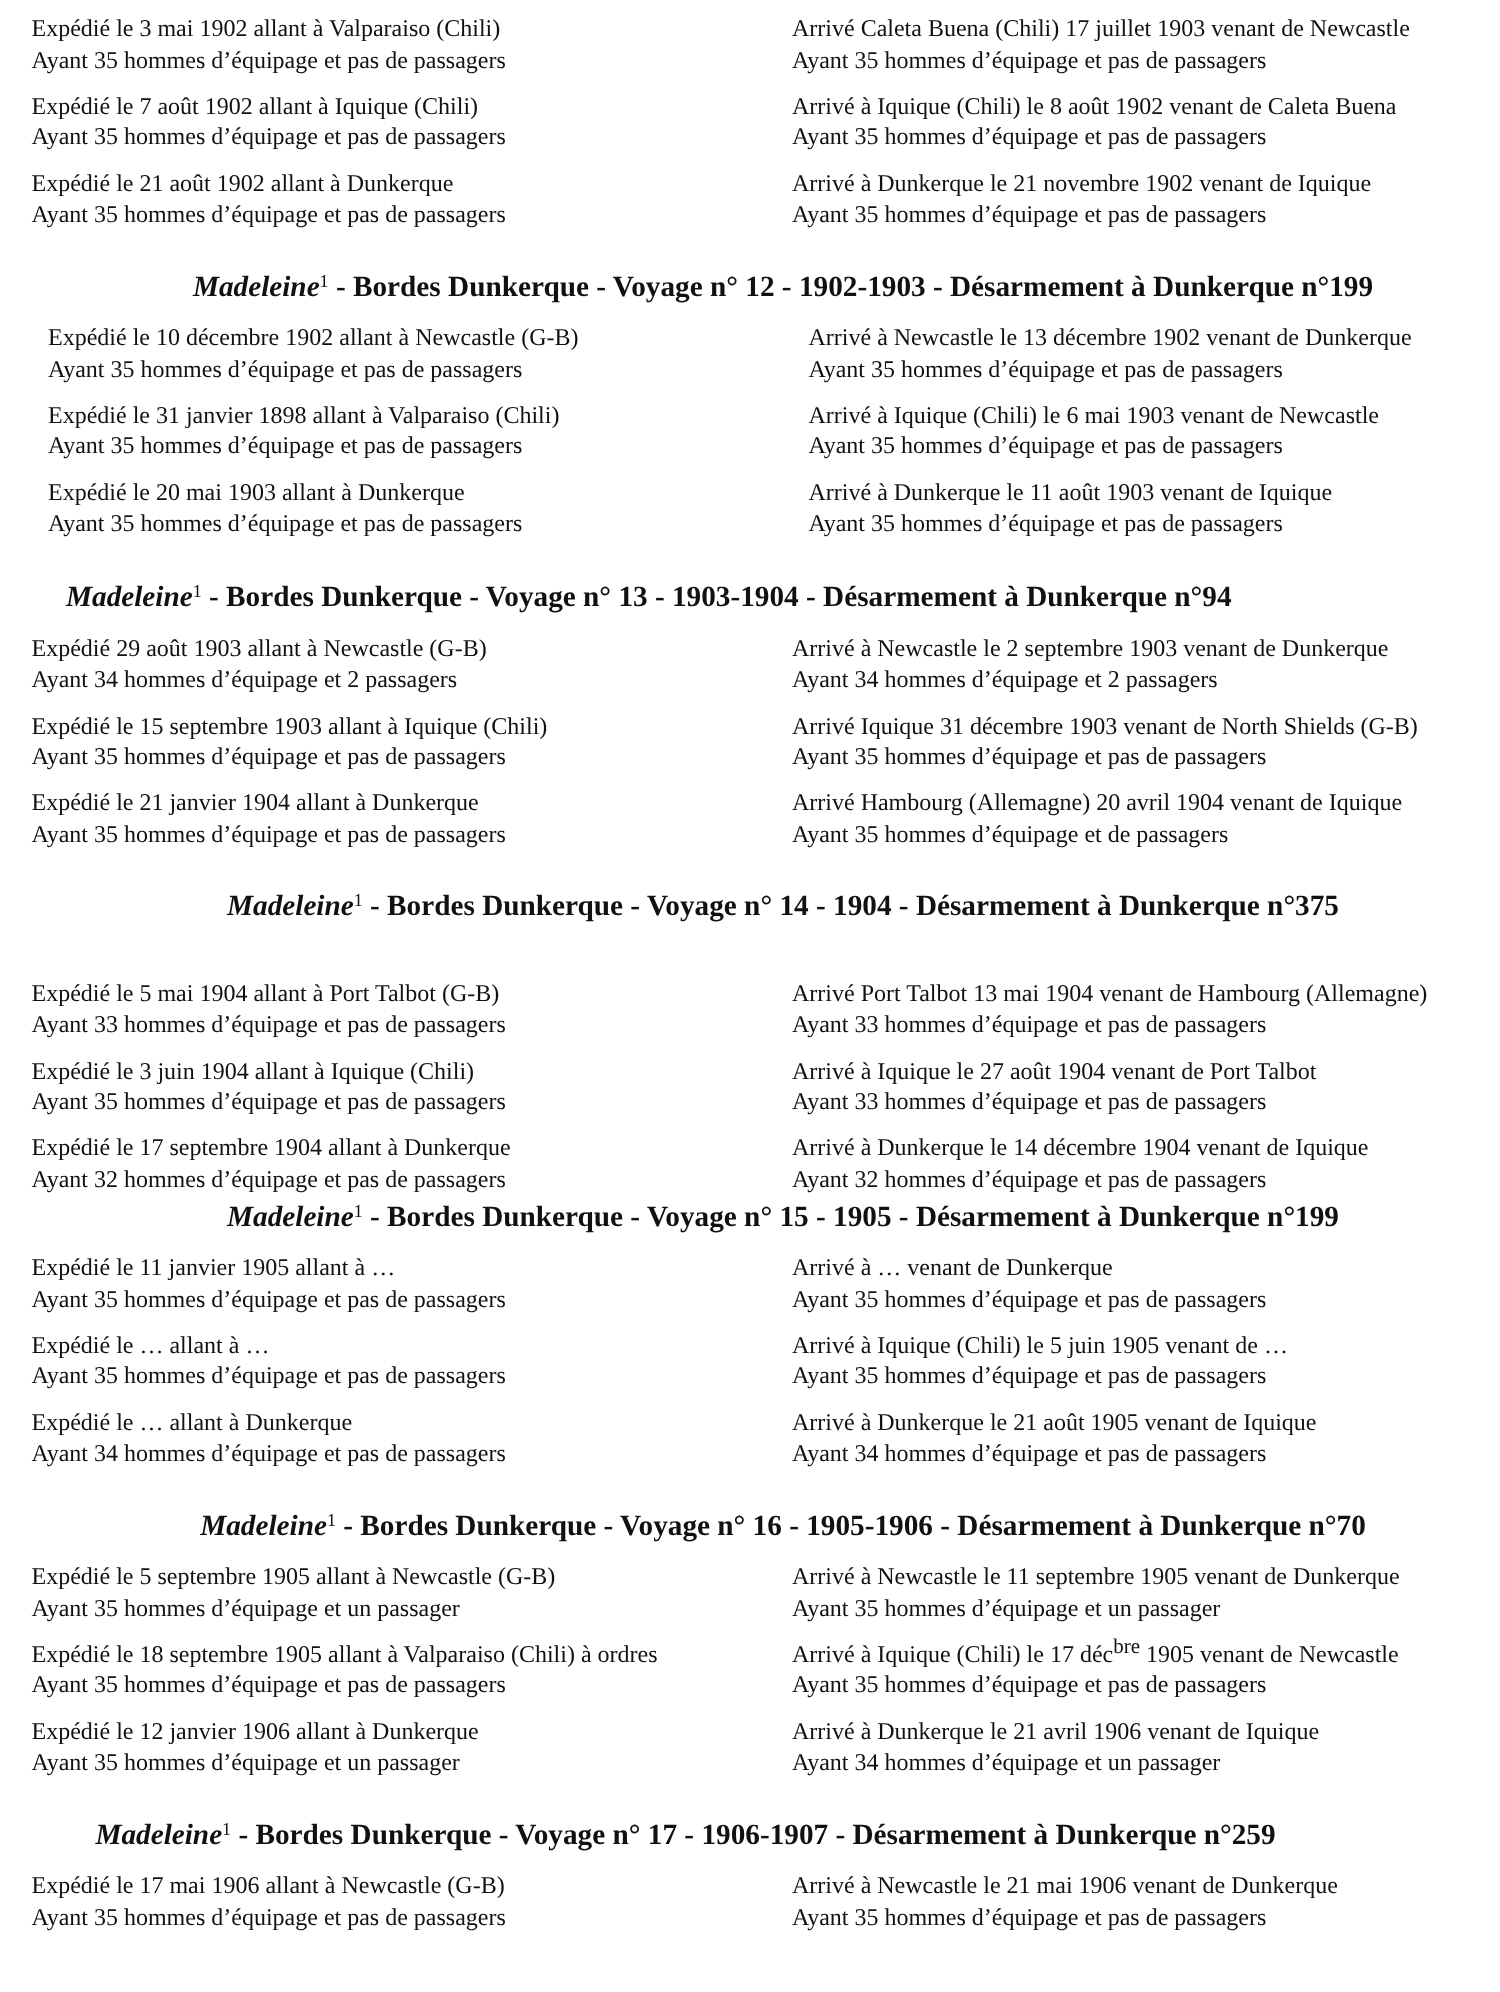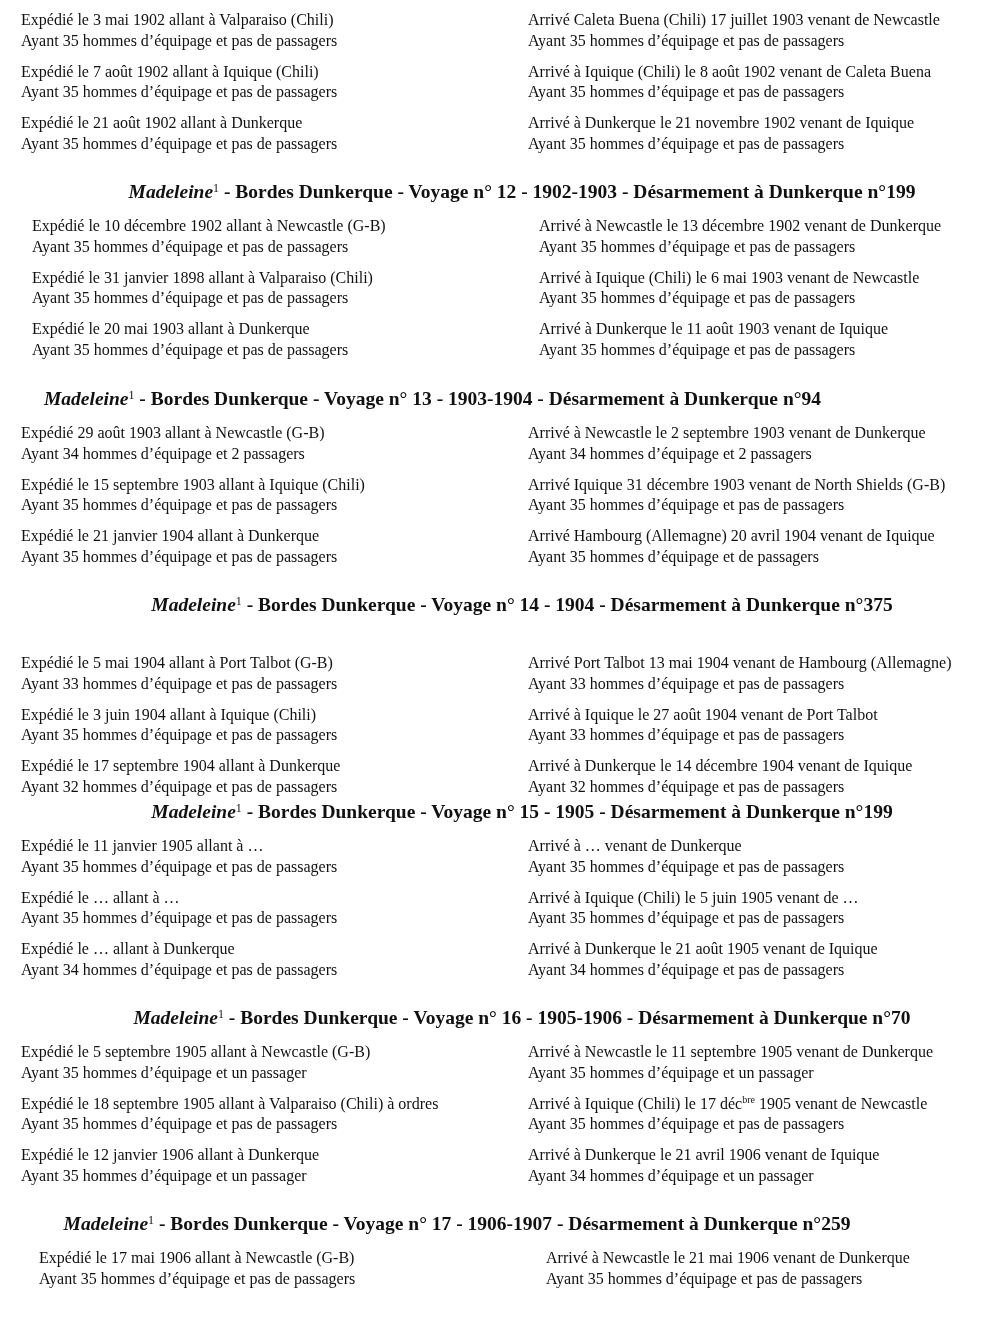--- a/index.html
+++ b/index.html
@@ -57,21 +57,21 @@
       padding-left: 21px;
       box-sizing: border-box;
     }
     .cell.right {
       padding-left: 10px;
     }
     .cell .line {
       display: block;
     }
     .cell sup {
-      font-size: 10px;
+      font-size: 14px;
       vertical-align: 6px;
       line-height: 0;
     }
     .small {
       font-size: 16px;
     }
   </style>
 </head>
 <body>
 
@@ -286,21 +286,21 @@
       <div class="cell right">
         <span class="line">Arrivé à Dunkerque le 21 avril 1906 venant de Iquique</span>
         <span class="line">Ayant 34 hommes d’équipage et un passager</span>
       </div>
     </div>
   </div>
 
   <h2 class="voyage-heading" style="position:absolute; top:1212px; left:0; width:870px;">
     <span class="ship">Madeleine</span><sup>1</sup><span> - Bordes Dunkerque - Voyage n° 17 - 1906-1907 - Désarmement à Dunkerque n°259</span>
   </h2>
-  <div class="rows" style="position:absolute; top:1248px; left:0; width:908px;padding-left:18px;">
+  <div class="rows" style="position:absolute; top:1248px; left:0; width:908px;">
     <div class="row">
       <div class="cell left">
         <span class="line">Expédié le 17 mai 1906 allant à Newcastle (G-B)</span>
         <span class="line">Ayant 35 hommes d’équipage et pas de passagers</span>
       </div>
       <div class="cell right">
         <span class="line">Arrivé à Newcastle le 21 mai 1906 venant de Dunkerque</span>
         <span class="line">Ayant 35 hommes d’équipage et pas de passagers</span>
       </div>
     </div>

